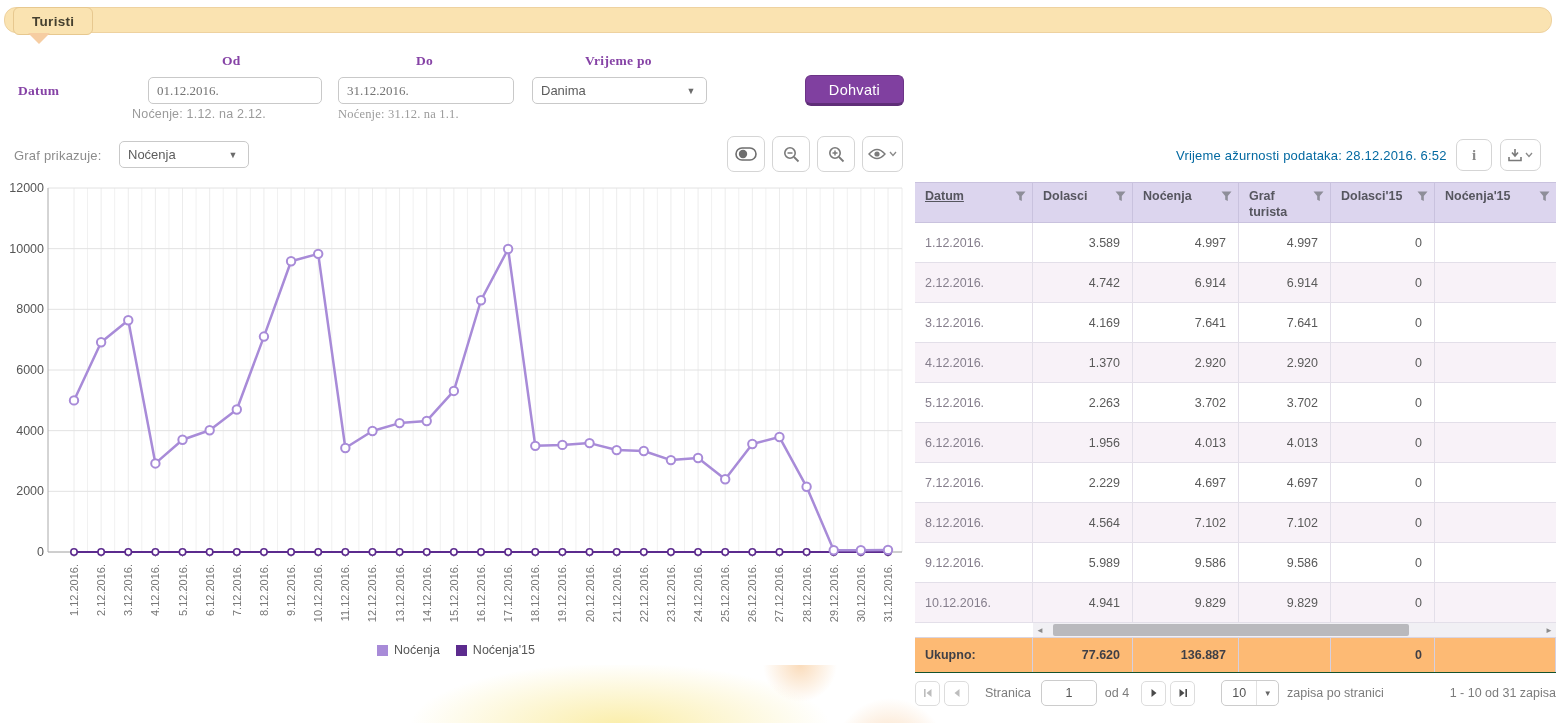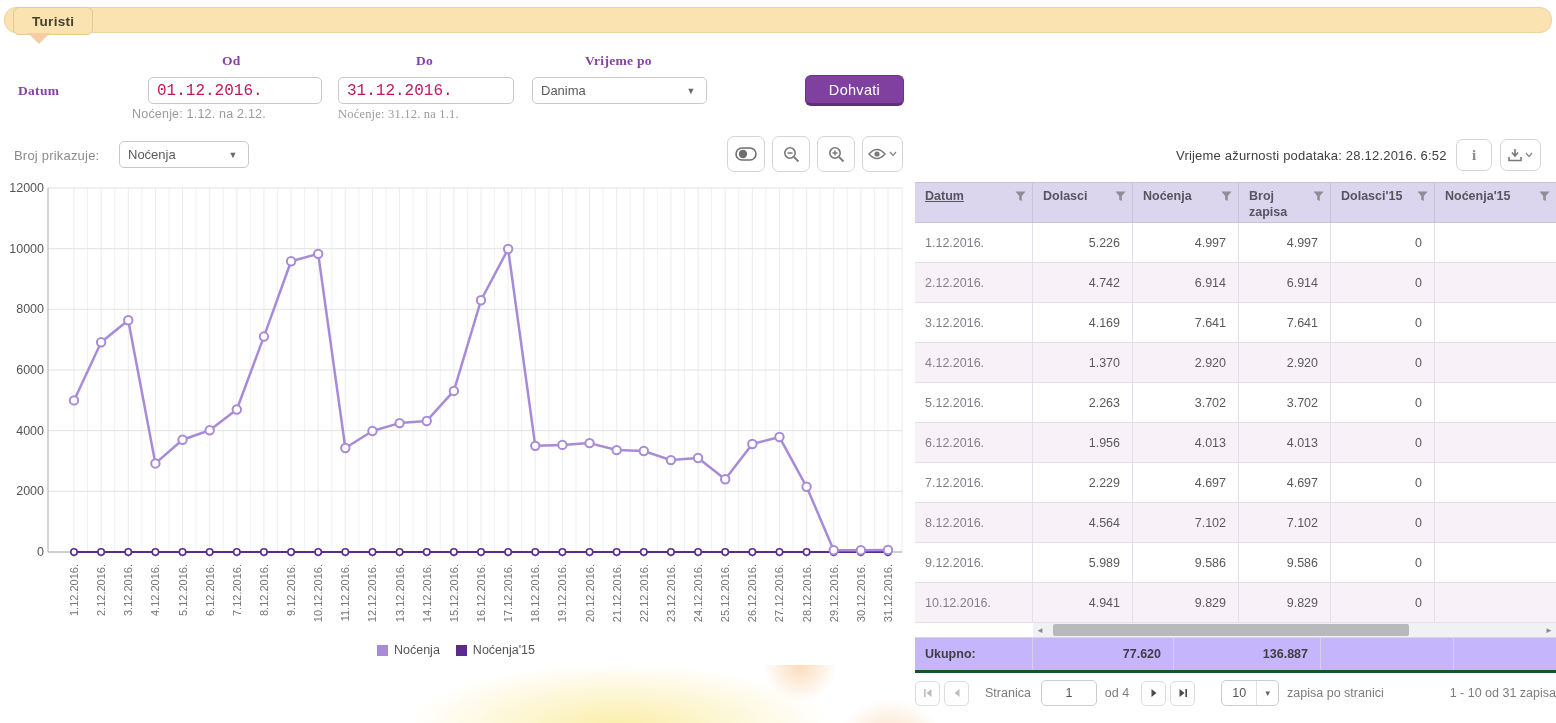--- a/index.html
+++ b/index.html
@@ -15,22 +15,22 @@
          display:flex; align-items:center; font-size:13.5px; font-weight:bold; color:#45402f; letter-spacing:.3px; }
   .tab-pointer { position:absolute; left:28px; top:33px; width:0; height:0;
                  border-left:11px solid transparent; border-right:11px solid transparent;
                  border-top:11px solid #f6cda2; }
 
   
   .flabel { position:absolute; font-size:13.5px; font-weight:bold; color:#8643a6; letter-spacing:.3px;font-family:Liberation Serif, serif; }
   .hint { position:absolute; font-size:12.5px; color:#9b9b9b; letter-spacing:.2px; }
   .datefield, .selectbox { position:absolute; height:27px; background:#fff;
         border:1px solid #c9c9c9; border-radius:5px; display:flex; align-items:center; overflow:hidden; }
-  .datefield input { border:0; outline:0; flex:1; height:100%; padding:0 8px; font-size:16px; color:#be185d;
-        font-family:Liberation Mono, monospace; background:transparent; }
+  .datefield input { border:0; outline:0; flex:1; height:100%; padding:0 8px; font-size:13px; color:#737373;
+        font-family:Liberation Serif, serif; background:transparent; }
   .selectbox .selval { flex:1; padding:0 8px; font-size:13px; color:#5c5c5c; white-space:nowrap; }
   .selectbox .arrowseg { width:30px; height:100%; display:flex; align-items:center; justify-content:center;
         color:#6b6b6b; font-size:9px; cursor:pointer; }
   .btn-dohvati { position:absolute; left:805px; top:75px; width:99px; height:31px;
         background:#8040a0; border:1px solid #6c3487; border-bottom:3px solid #5f2e78; border-radius:6px;
         color:#fff; font-size:14.5px; letter-spacing:.3px; cursor:pointer; font-family:"Liberation Sans", sans-serif; }
 
   
   .graylabel { position:absolute; font-size:13px; color:#8c8c8c; letter-spacing:.2px; }
   .toolbtn { position:absolute; width:38px; height:36px; background:#fff; border:1px solid #d5d5d5;
@@ -57,21 +57,21 @@
   .tr.alt { background:#f8f2f8; }
   .td { display:flex; align-items:center; font-size:12.5px; color:#5a5a5a; padding:0 12px 0 10px;
         border-right:1px solid #e3dfe9; justify-content:flex-end; }
   .td:last-child { border-right:0; }
   .td.date { justify-content:flex-start; color:#857e8c; }
   .hscroll-row { position:relative; height:15px; border-bottom:1px solid #d9d5e2; }
   .hscroll { position:absolute; left:118px; right:0; top:0; height:14px; background:#f1f0f4; display:flex; align-items:center; }
   .hs-arrow { width:14px; height:14px; display:flex; align-items:center; justify-content:center; color:#8b8b8b; font-size:8px; cursor:pointer; }
   .hs-track { position:relative; flex:1; height:14px; }
   .hs-thumb { position:absolute; left:6px; top:1px; width:72%; height:12px; background:#b9b9bd; border-radius:2px; cursor:pointer; }
-  .totalrow { display:flex; height:35px; background:#c4b5fd; border-bottom:3px solid #14532d;gap:41px; }
+  .totalrow { display:flex; height:35px; background:#fdba74; border-bottom:1px solid #14532d; }
   .totalrow .td { font-weight:bold; color:#3f3f46; border-right:1px solid #d5d0e0; font-size:12.5px; }
   .totalrow .td.date { color:#3f3f46; }
 
   
   .pager { position:absolute; left:915px; top:677px; width:641px; height:32px; display:flex; align-items:center; font-size:12.5px; color:#7c7c7c; }
   .pgbtn { width:25px; height:25px; background:#fff; border:1px solid #ddd; border-radius:5px;
         display:flex; align-items:center; justify-content:center; margin-right:4px; cursor:pointer; }
   .pgbtn.disabled { cursor:default; }
   .pg-input { width:56px; height:26px; border:1px solid #ccc; border-radius:5px; text-align:center;
         font-size:12.5px; color:#555; margin:0 8px; font-family:"Liberation Sans", sans-serif; }
@@ -119,21 +119,21 @@
   <div class="selectbox" style="left:532px; top:77px; width:175px;">
     <span class="selval">Danima</span>
     <span class="arrowseg">▼</span>
   </div>
 
   <button class="btn-dohvati">Dohvati</button>
 
   <div class="hint" style="left:132px; top:107px;">Noćenje: 1.12. na 2.12.</div>
   <div class="hint" style="left:338px; top:107px;font-family:Liberation Serif, serif;">Noćenje: 31.12. na 1.1.</div>
 
-  <div class="graylabel" style="left:14px; top:148px;">Broj prikazuje:</div>
+  <div class="graylabel" style="left:14px; top:148px;">Graf prikazuje:</div>
   <div class="selectbox" style="left:119px; top:141px; width:130px; height:27px;">
     <span class="selval">Noćenja</span>
     <span class="arrowseg">▼</span>
   </div>
 
   <div class="toolbtn" style="left:727px; top:136px;">
     <svg width="22" height="14" viewBox="0 0 22 14">
         <rect x="1" y="1" width="20" height="12" rx="6" fill="none" stroke="#6e6e6e" stroke-width="1.6"></rect>
         <circle cx="8" cy="7" r="4.2" fill="#6e6e6e"></circle>
       </svg>
@@ -156,21 +156,21 @@
   <div class="toolbtn" style="left:862px; top:136px; width:41px;">
     <svg width="18" height="12" viewBox="0 0 18 12">
         <path d="M1 6 Q9 -3 17 6 Q9 15 1 6 Z" fill="none" stroke="#7a7a7a" stroke-width="1.4"></path>
         <circle cx="9" cy="6" r="2.6" fill="#7a7a7a"></circle>
       </svg>
     <svg width="8" height="6" viewBox="0 0 8 6">
         <path d="M1 1 L4 4.5 L7 1" fill="none" stroke="#8a8a8a" stroke-width="1.3"></path>
       </svg>
   </div>
 
-  <div class="graylabel" style="left:1176px; top:148px; color:#404040;">Vrijeme ažurnosti podataka: 28.12.2016. 6:52</div>
+  <div class="graylabel" style="left:1176px; top:148px; color:#0369a1;">Vrijeme ažurnosti podataka: 28.12.2016. 6:52</div>
   <div class="toolbtn" style="left:1456px; top:139px; width:36px; height:32px;">
     <span class="infobtn">i</span>
   </div>
   <div class="toolbtn" style="left:1500px; top:139px; width:41px; height:32px;">
     <svg width="14" height="13" viewBox="0 0 14 13">
         <path d="M7 0 V6 M4 3.5 L7 7 L10 3.5" fill="none" stroke="#7a7a7a" stroke-width="1.6"></path>
         <path d="M1 8 V11.5 H13 V8" fill="none" stroke="#7a7a7a" stroke-width="1.6"></path>
       </svg>
     <svg width="8" height="6" viewBox="0 0 8 6">
         <path d="M1 1 L4 4.5 L7 1" fill="none" stroke="#8a8a8a" stroke-width="1.3"></path>
@@ -409,42 +409,42 @@
             <path d="M0.5 0.5 H10.5 L6.8 5 V10 L4.2 8.7 V5 Z" fill="#8e8e99"></path>
           </svg>
         </div>
         <div class="th" style="width: 106px; flex: 0 0 auto;">
           <span class="collabel">Noćenja</span>
           <svg class="funnel" width="11" height="11" viewBox="0 0 11 11">
             <path d="M0.5 0.5 H10.5 L6.8 5 V10 L4.2 8.7 V5 Z" fill="#8e8e99"></path>
           </svg>
         </div>
         <div class="th" style="width: 92px; flex: 0 0 auto;">
-          <span class="collabel">Broj zapisa</span>
+          <span class="collabel">Graf turista</span>
           <svg class="funnel" width="11" height="11" viewBox="0 0 11 11">
             <path d="M0.5 0.5 H10.5 L6.8 5 V10 L4.2 8.7 V5 Z" fill="#8e8e99"></path>
           </svg>
         </div>
         <div class="th" style="width: 104px; flex: 0 0 auto;">
           <span class="collabel">Dolasci'15</span>
           <svg class="funnel" width="11" height="11" viewBox="0 0 11 11">
             <path d="M0.5 0.5 H10.5 L6.8 5 V10 L4.2 8.7 V5 Z" fill="#8e8e99"></path>
           </svg>
         </div>
         <div class="th" style="width: 121px; flex: 0 0 auto;">
           <span class="collabel">Noćenja'15</span>
           <svg class="funnel" width="11" height="11" viewBox="0 0 11 11">
             <path d="M0.5 0.5 H10.5 L6.8 5 V10 L4.2 8.7 V5 Z" fill="#8e8e99"></path>
           </svg>
         </div>
       </div>
     <div id="tbody">
         <div class="tr">
           <div class="td date" style="width: 118px; flex: 0 0 auto;">1.12.2016.</div>
-          <div class="td" style="width: 100px; flex: 0 0 auto;">5.226</div>
+          <div class="td" style="width: 100px; flex: 0 0 auto;">3.589</div>
           <div class="td" style="width: 106px; flex: 0 0 auto;">4.997</div>
           <div class="td" style="width: 92px; flex: 0 0 auto;">4.997</div>
           <div class="td" style="width: 104px; flex: 0 0 auto;">0</div>
           <div class="td" style="width: 121px; flex: 0 0 auto;"></div>
         </div>
         <div class="tr alt">
           <div class="td date" style="width: 118px; flex: 0 0 auto;">2.12.2016.</div>
           <div class="td" style="width: 100px; flex: 0 0 auto;">4.742</div>
           <div class="td" style="width: 106px; flex: 0 0 auto;">6.914</div>
           <div class="td" style="width: 92px; flex: 0 0 auto;">6.914</div>

